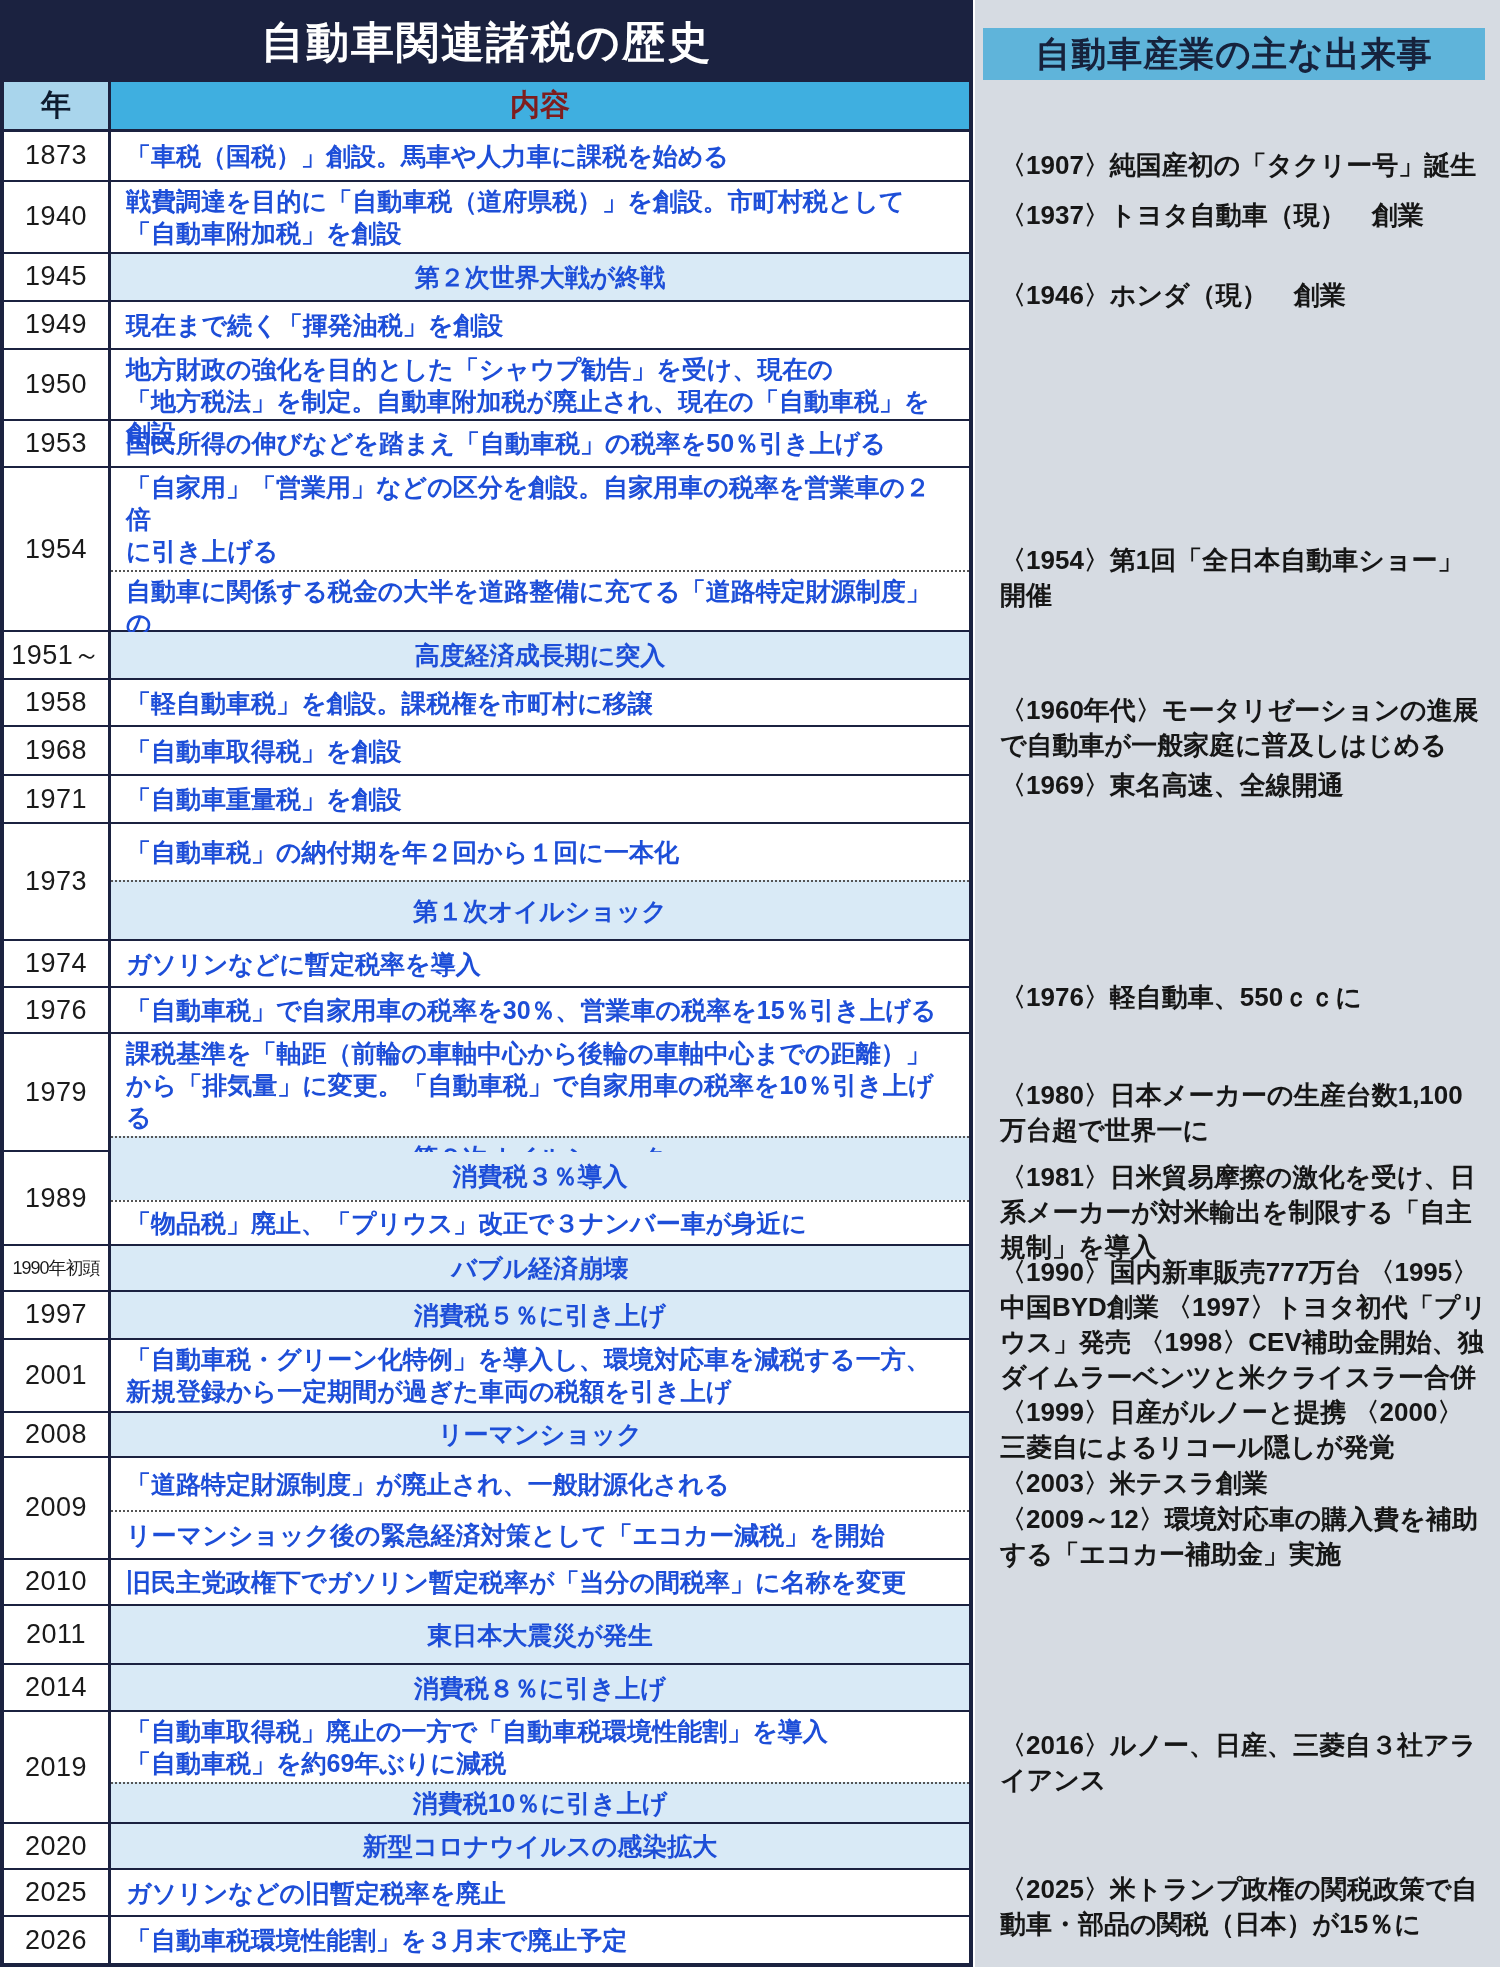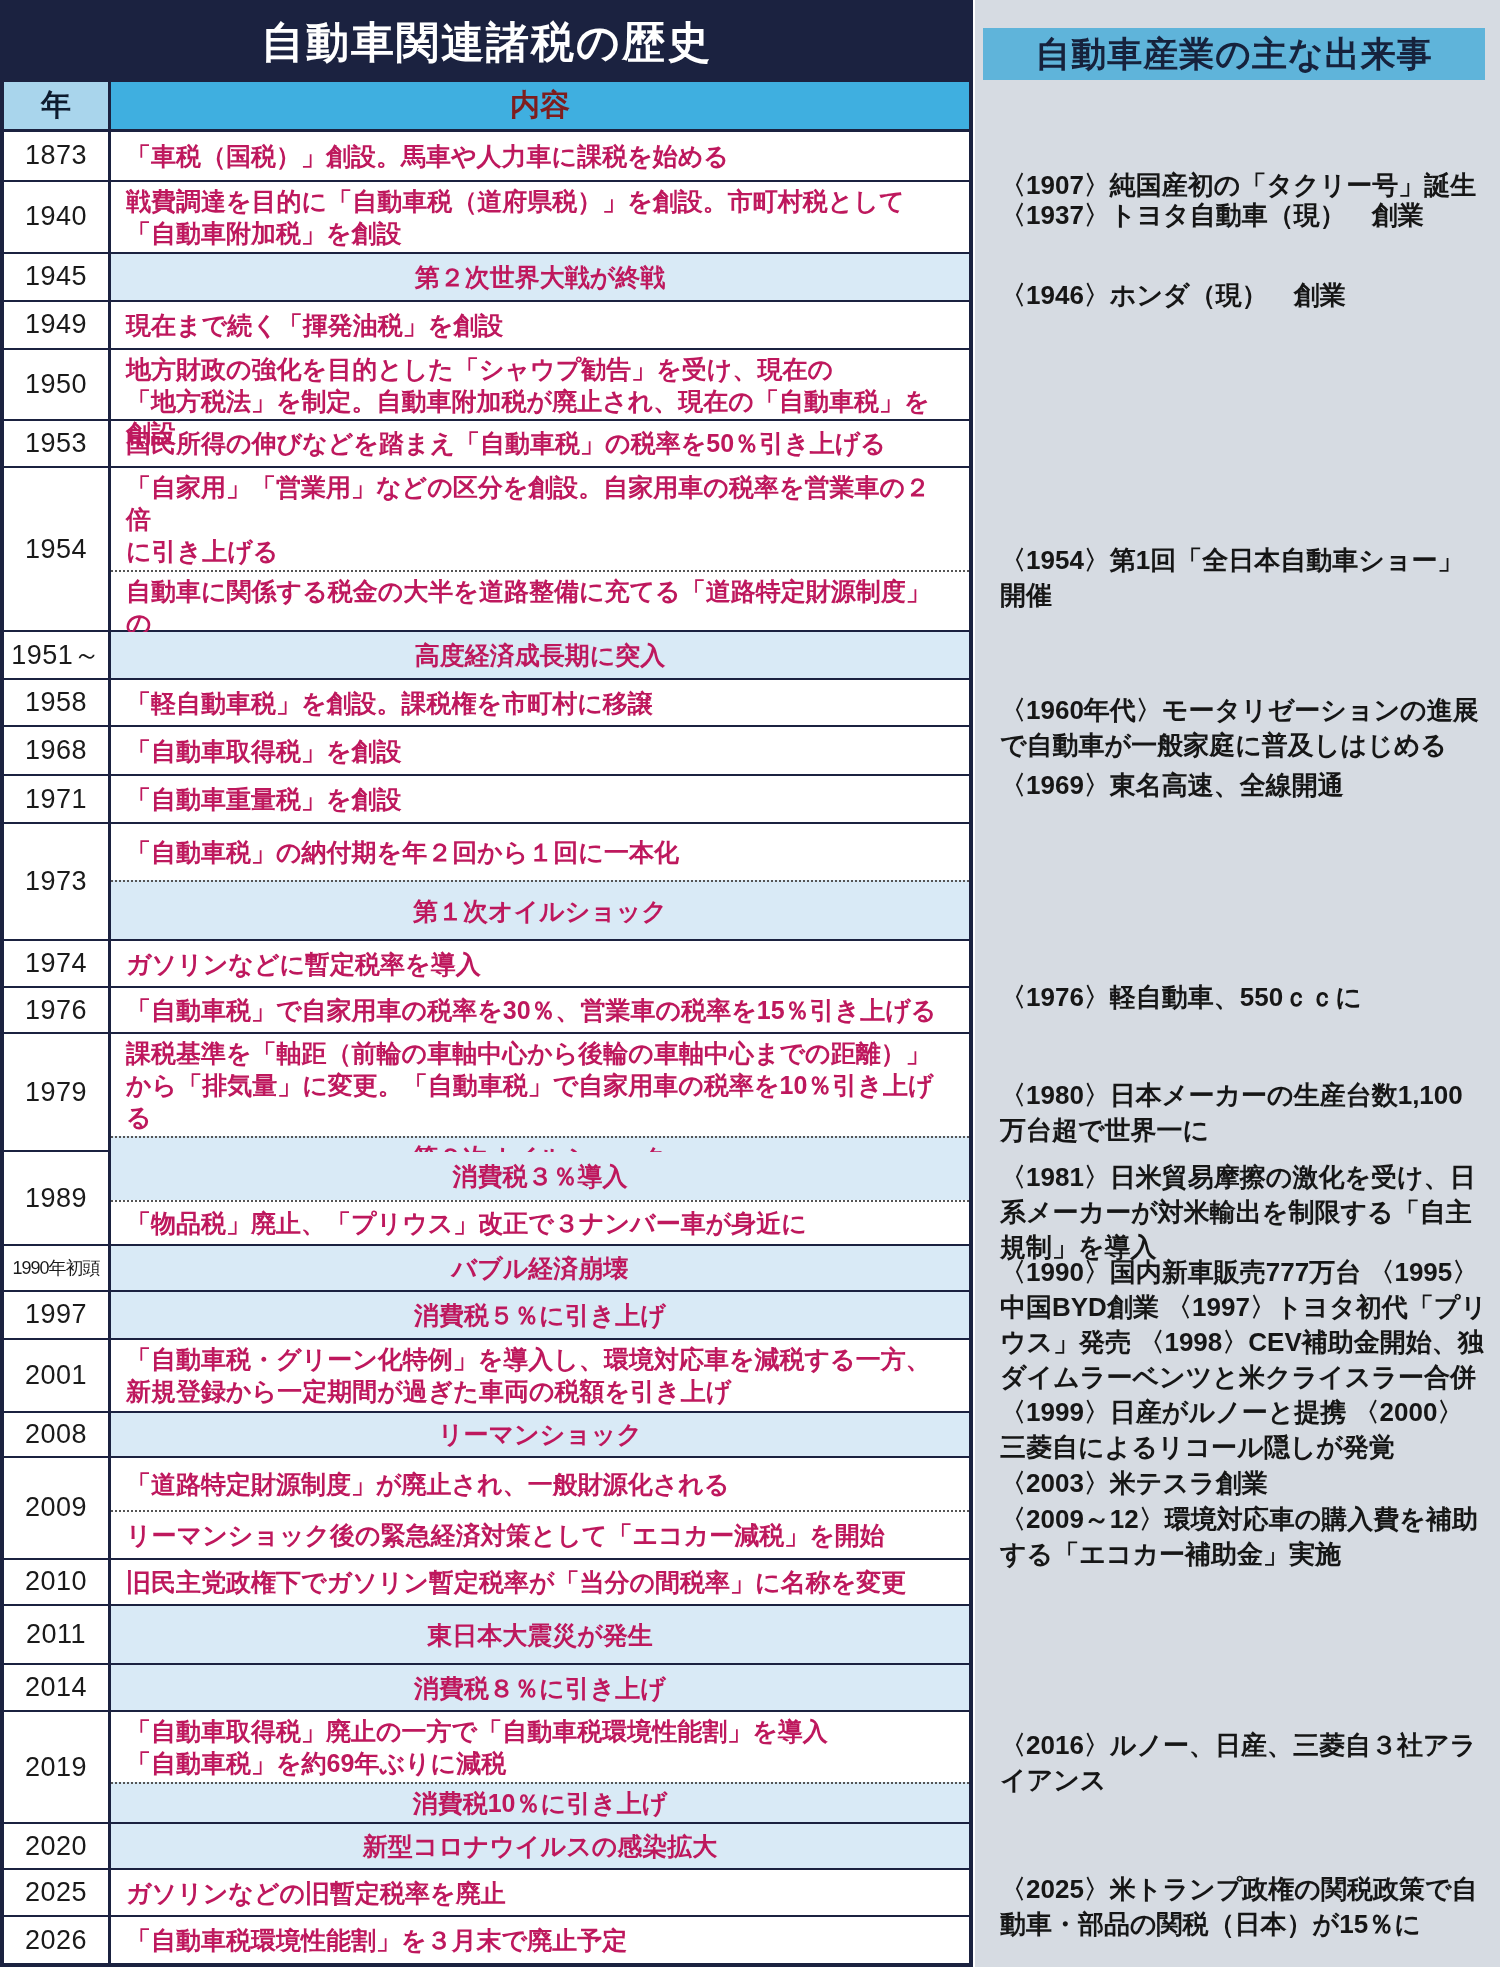--- a/index.html
+++ b/index.html
@@ -18,21 +18,21 @@
   .t-header .hc{flex:1;background:#3fafe0;display:flex;align-items:center;justify-content:center;
                 font-size:30px;font-weight:bold;color:#7f1d1d;}
   .row{display:flex;box-sizing:border-box;border-bottom:2px solid #1b2240;align-items:stretch;}
   .row:last-child{border-bottom:none;}
   .yc{width:107px;flex:0 0 107px;box-sizing:border-box;border-right:3px solid #1b2240;
       display:flex;align-items:center;justify-content:center;font-size:27px;color:#1a1a1a;
       letter-spacing:0.5px;}
   .yc.small{font-size:18px;letter-spacing:-1px;}
   .cc{flex:1;display:flex;flex-direction:column;min-width:0;}
   .part{box-sizing:border-box;display:flex;align-items:center;padding:3px 15px;
-        font-size:25px;font-weight:bold;line-height:1.28;white-space:pre-line;color:#be185d;}
+        font-size:25px;font-weight:bold;line-height:1.28;white-space:pre-line;color:#1d4ed8;}
   .part.grow{flex:1;}
   .part + .part{border-top:2px dotted #555;}
   .part.event{background:#d9eaf6;justify-content:center;text-align:left;white-space:normal;}
 
   
   .panel{position:absolute;left:975px;top:0;width:525px;height:1967px;background:#d6dbe2;}
   .p-title{position:absolute;left:8px;top:28px;width:502px;height:52px;background:#5fb4da;
            display:flex;align-items:center;justify-content:center;font-size:35px;font-weight:bold;
            color:#16223c;letter-spacing:1px;}
   .ev{position:absolute;left:25px;right:13px;font-size:26px;font-weight:bold;line-height:1.35;
@@ -255,21 +255,21 @@
     <div class="row" style="height:46px">
       <div class="yc">2026</div>
       <div class="cc">
           <div class="part grow">「自動車税環境性能割」を３月末で廃止予定</div>
         </div>
     </div>
   </div>
 
   <div class="panel">
     <div class="p-title">自動車産業の主な出来事</div>
-    <div class="ev" style="top:168px">〈1907〉純国産初の「タクリー号」誕生</div>
+    <div class="ev" style="top:148px">〈1907〉純国産初の「タクリー号」誕生</div>
     <div class="ev" style="top:198px">〈1937〉トヨタ自動車（現）　創業</div>
     <div class="ev" style="top:278px">〈1946〉ホンダ（現）　創業</div>
     <div class="ev" style="top:543px">〈1954〉第1回「全日本自動車ショー」開催</div>
     <div class="ev" style="top:693px">〈1960年代〉モータリゼーションの進展で自動車が一般家庭に普及しはじめる</div>
     <div class="ev" style="top:768px">〈1969〉東名高速、全線開通</div>
     <div class="ev" style="top:980px">〈1976〉軽自動車、550ｃｃに</div>
     <div class="ev" style="top:1078px">〈1980〉日本メーカーの生産台数1,100万台超で世界一に</div>
     <div class="ev" style="top:1160px">〈1981〉日米貿易摩擦の激化を受け、日系メーカーが対米輸出を制限する「自主規制」を導入</div>
     <div class="ev" style="top:1255px">〈1990〉国内新車販売777万台 〈1995〉中国BYD創業 〈1997〉トヨタ初代「プリウス」発売 〈1998〉CEV補助金開始、独ダイムラーベンツと米クライスラー合併 〈1999〉日産がルノーと提携 〈2000〉三菱自によるリコール隠しが発覚 〈2003〉米テスラ創業</div>
     <div class="ev" style="top:1502px">〈2009～12〉環境対応車の購入費を補助する「エコカー補助金」実施</div>

